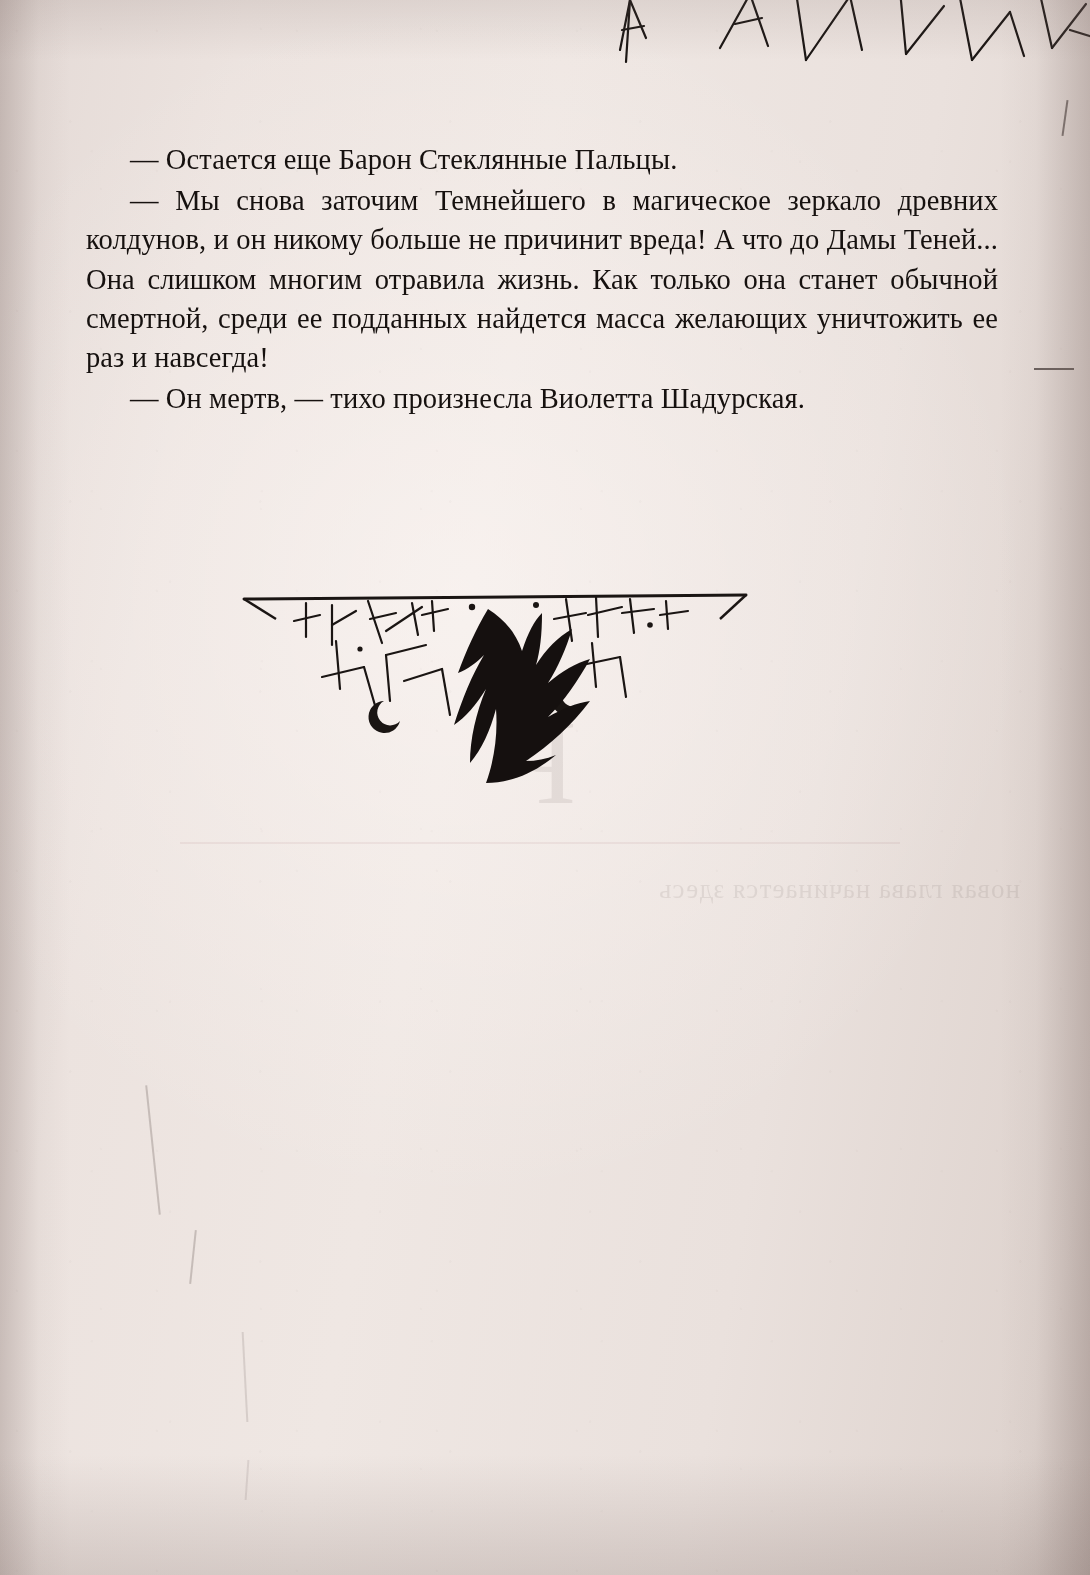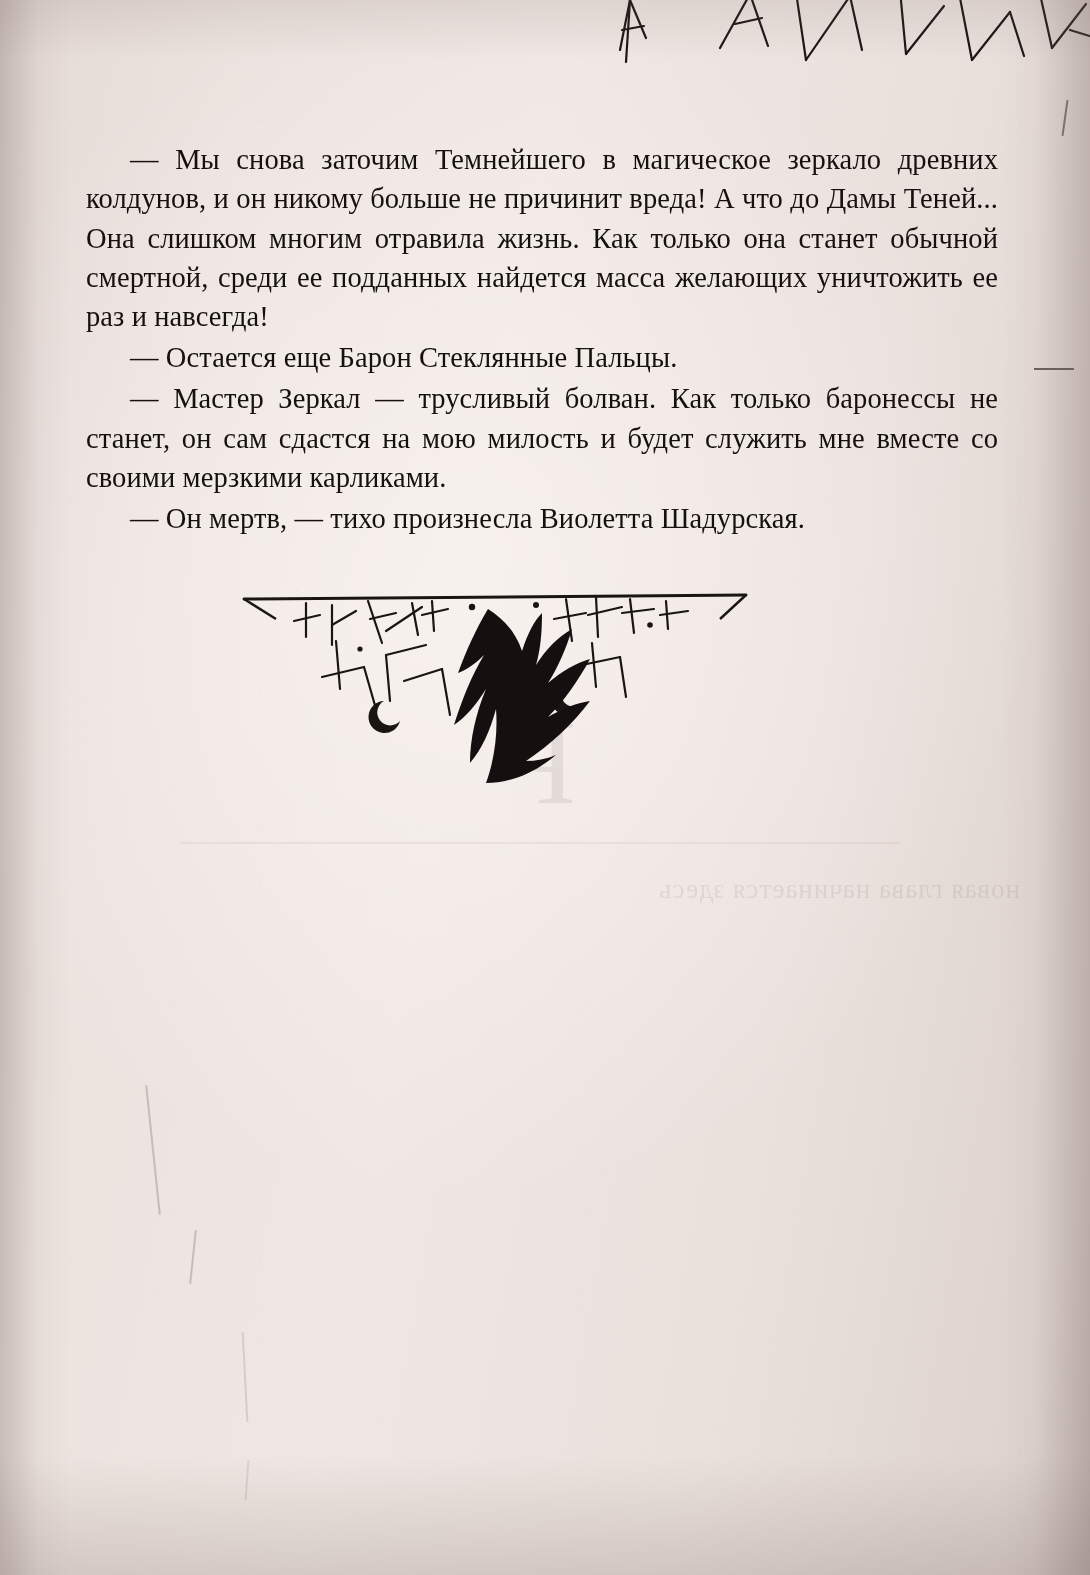--- a/index.html
+++ b/index.html
@@ -199,23 +199,22 @@
   <div id="right-mark"></div>
   <div id="right-mark2"></div>
 
   <div id="showthrough">
     <span class="big">Р</span>
     <span class="rule"></span>
     <span>новая глава начинается здесь</span>
   </div>
 
   <div id="text-block">
+    <p>— Остается еще Барон Стеклянные Пальцы.</p>
     <p>— Мы снова заточим Темнейшего в магическое зеркало древних колдунов, и он никому больше не причинит вреда! А что до Дамы Теней... Она слишком многим отравила жизнь. Как только она станет обычной смертной, среди ее подданных найдется масса желающих уничтожить ее раз и навсегда!</p>
-    <p>— Остается еще Барон Стеклянные Пальцы.</p>
-    <p>— Мастер Зеркал — трусливый болван. Как только баронессы не станет, он сам сдастся на мою милость и будет служить мне вместе со своими мерзкими карликами.</p>
     <p>— Он мертв, — тихо произнесла Виолетта Шадурская.</p>
   </div>
 
   <div id="ornament">
     <svg width="540" height="210" viewBox="0 0 540 210" xmlns="http://www.w3.org/2000/svg">
 
       <path d="M8 14 L510 10" stroke="#1a1513" stroke-width="3" fill="none" stroke-linecap="round"></path>
       <path d="M8 14 L40 34" stroke="#1a1513" stroke-width="2.4" fill="none"></path>
       <path d="M510 10 L484 34" stroke="#1a1513" stroke-width="2.4" fill="none"></path>
 

